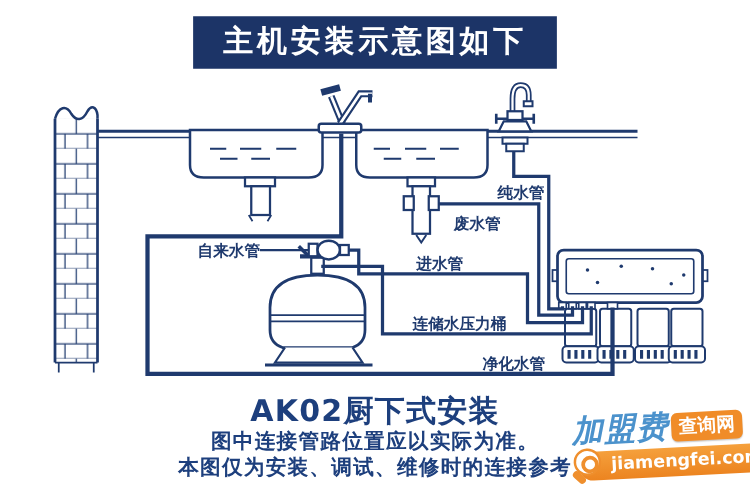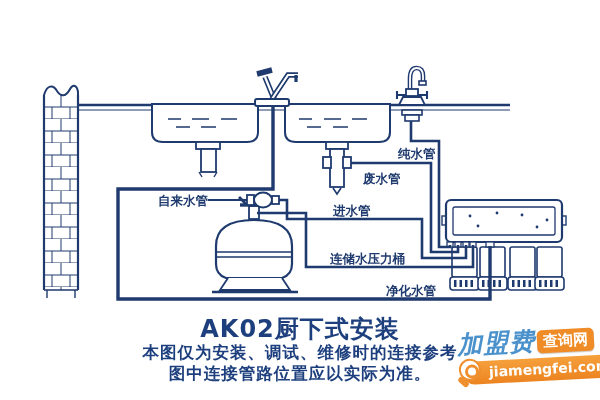--- a/index.html
+++ b/index.html
@@ -57,20 +57,21 @@
   .wm-handle{
     position:absolute;left:-6px;top:17px;width:12px;height:6px;background:#ef8f2d;
     border-radius:3px;transform:rotate(45deg);
   }
 </style>
 </head>
 <body>
 
 <div id="stage">
 
+  <div class="banner">主机安装示意图如下</div>
 
   <svg class="diagram" width="600" height="255" viewBox="0 58 600 255">
     <defs>
       <pattern id="bricks" x="44" y="95" width="34" height="24" patternUnits="userSpaceOnUse">
         <path d="M0,12H34 M0,24H34 M17,0V12 M8,12V24 M26,12V24" stroke="#1f3a6e" stroke-width="1" fill="none"></path>
       </pattern>
     </defs>
 
     <g>
       <rect x="44" y="95" width="34" height="195" fill="url(#bricks)"></rect>
@@ -195,22 +196,22 @@
       <text x="158" y="205">自来水管</text>
       <text x="333" y="215">进水管</text>
       <text x="330" y="263">连储水压力桶</text>
       <text x="386" y="295">净化水管</text>
     </g>
   </svg>
 
   <div class="caption">AK02厨下式安装</div>
 
   <div class="notes">
+    <div>图中连接管路位置应以实际为准。</div>
     <div>本图仅为安装、调试、维修时的连接参考</div>
-    <div>图中连接管路位置应以实际为准。</div>
   </div>
 
   <div class="wm">
     <div class="wm-row1">
       <span class="wm-brand">加盟费</span>
       <span class="wm-badge">查询网</span>
     </div>
     <div class="wm-row2">
       <span class="wm-lens"></span>
       <span class="wm-handle"></span>

